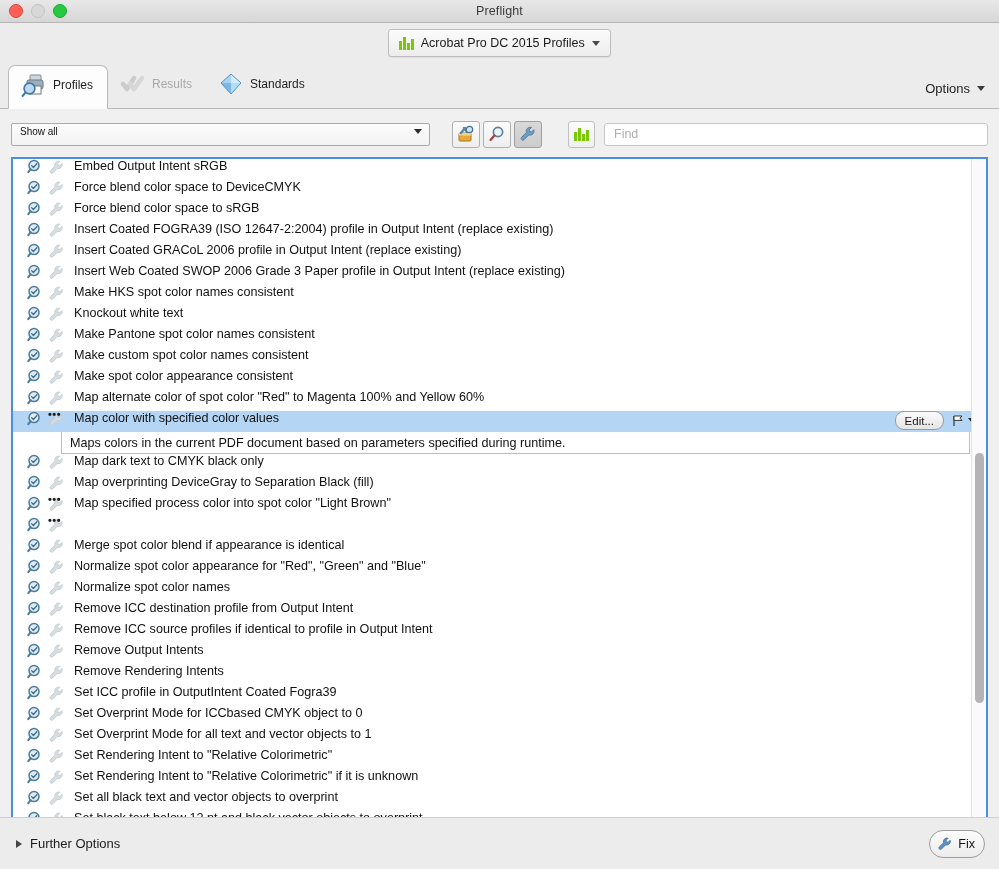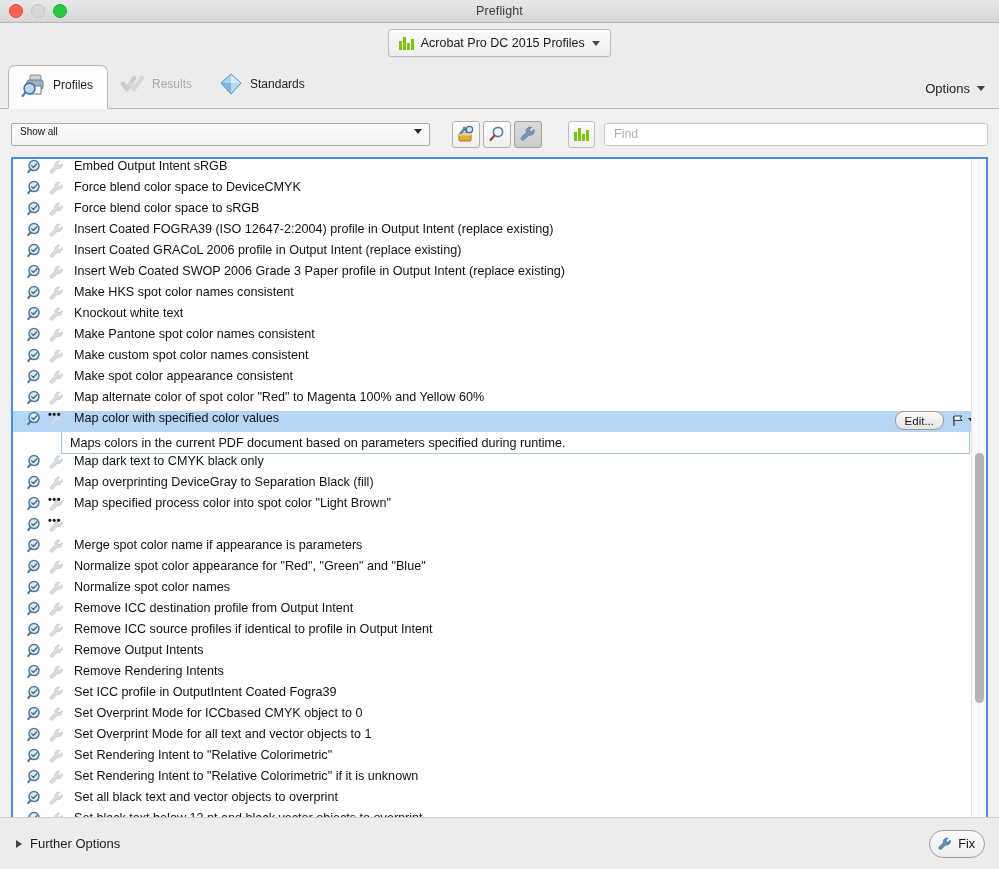--- a/index.html
+++ b/index.html
@@ -595,21 +595,21 @@
             <span class="glyphs">
               <span><svg width="17" height="17" viewBox="0 0 17 17">
   <circle cx="7" cy="6.6" r="5" fill="#dfeaf2" stroke="#4a7c9d" stroke-width="1.5"></circle>
   <path d="M4.6 6.6 l1.8 1.9 l3.4 -3.8" fill="none" stroke="#3c6d8e" stroke-width="1.3" stroke-linecap="round" stroke-linejoin="round"></path>
   <line x1="3.4" y1="10.3" x2="1.3" y2="13.2" stroke="#4a7c9d" stroke-width="2" stroke-linecap="round"></line>
 </svg></span>
               <span style="margin-left:4px"><svg width="17" height="17" viewBox="0 0 18 18">
   <path d="M12.6 2.4a4.2 4.2 0 0 0-5.3 5.2L2.6 12.3a1.7 1.7 0 0 0 2.4 2.4l4.7-4.7a4.2 4.2 0 0 0 5.2-5.3l-2.3 2.3-2-.3-.3-2z" fill="#d7dde1" stroke="#c3cbd0" stroke-width="0.9"></path>
 </svg></span>
             </span>
-            <span class="label">Merge spot color name if appearance is parameters</span>
+            <span class="label">Merge spot color blend if appearance is identical</span>
           </div>
           <div class="row">
             <span class="glyphs">
               <span><svg width="17" height="17" viewBox="0 0 17 17">
   <circle cx="7" cy="6.6" r="5" fill="#dfeaf2" stroke="#4a7c9d" stroke-width="1.5"></circle>
   <path d="M4.6 6.6 l1.8 1.9 l3.4 -3.8" fill="none" stroke="#3c6d8e" stroke-width="1.3" stroke-linecap="round" stroke-linejoin="round"></path>
   <line x1="3.4" y1="10.3" x2="1.3" y2="13.2" stroke="#4a7c9d" stroke-width="2" stroke-linecap="round"></line>
 </svg></span>
               <span style="margin-left:4px"><svg width="17" height="17" viewBox="0 0 18 18">
   <path d="M12.6 2.4a4.2 4.2 0 0 0-5.3 5.2L2.6 12.3a1.7 1.7 0 0 0 2.4 2.4l4.7-4.7a4.2 4.2 0 0 0 5.2-5.3l-2.3 2.3-2-.3-.3-2z" fill="#d7dde1" stroke="#c3cbd0" stroke-width="0.9"></path>

